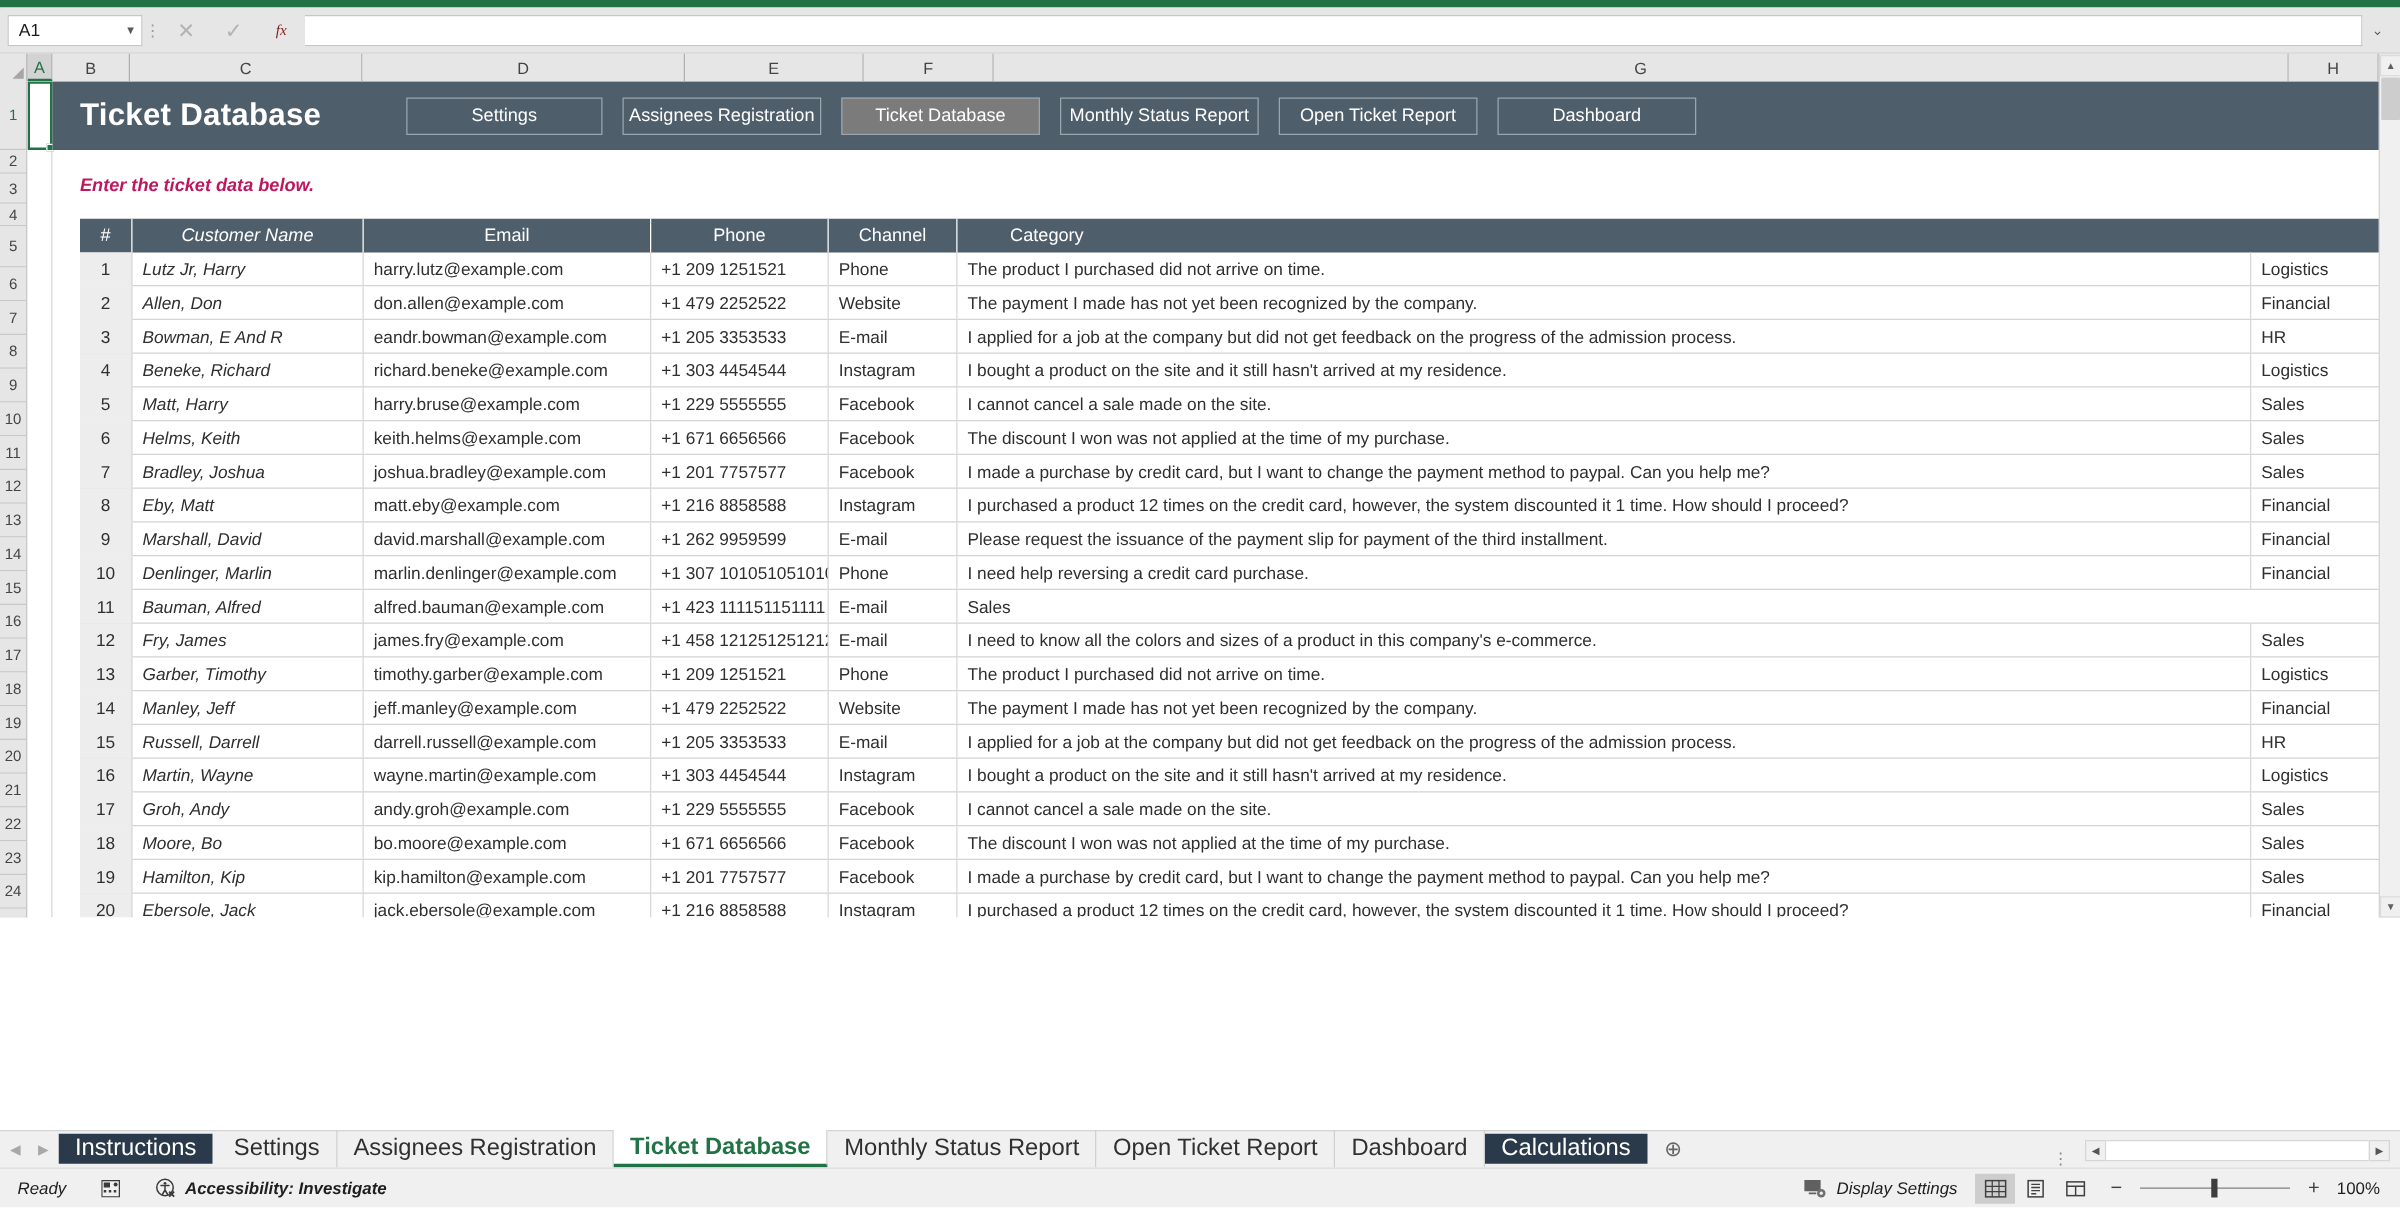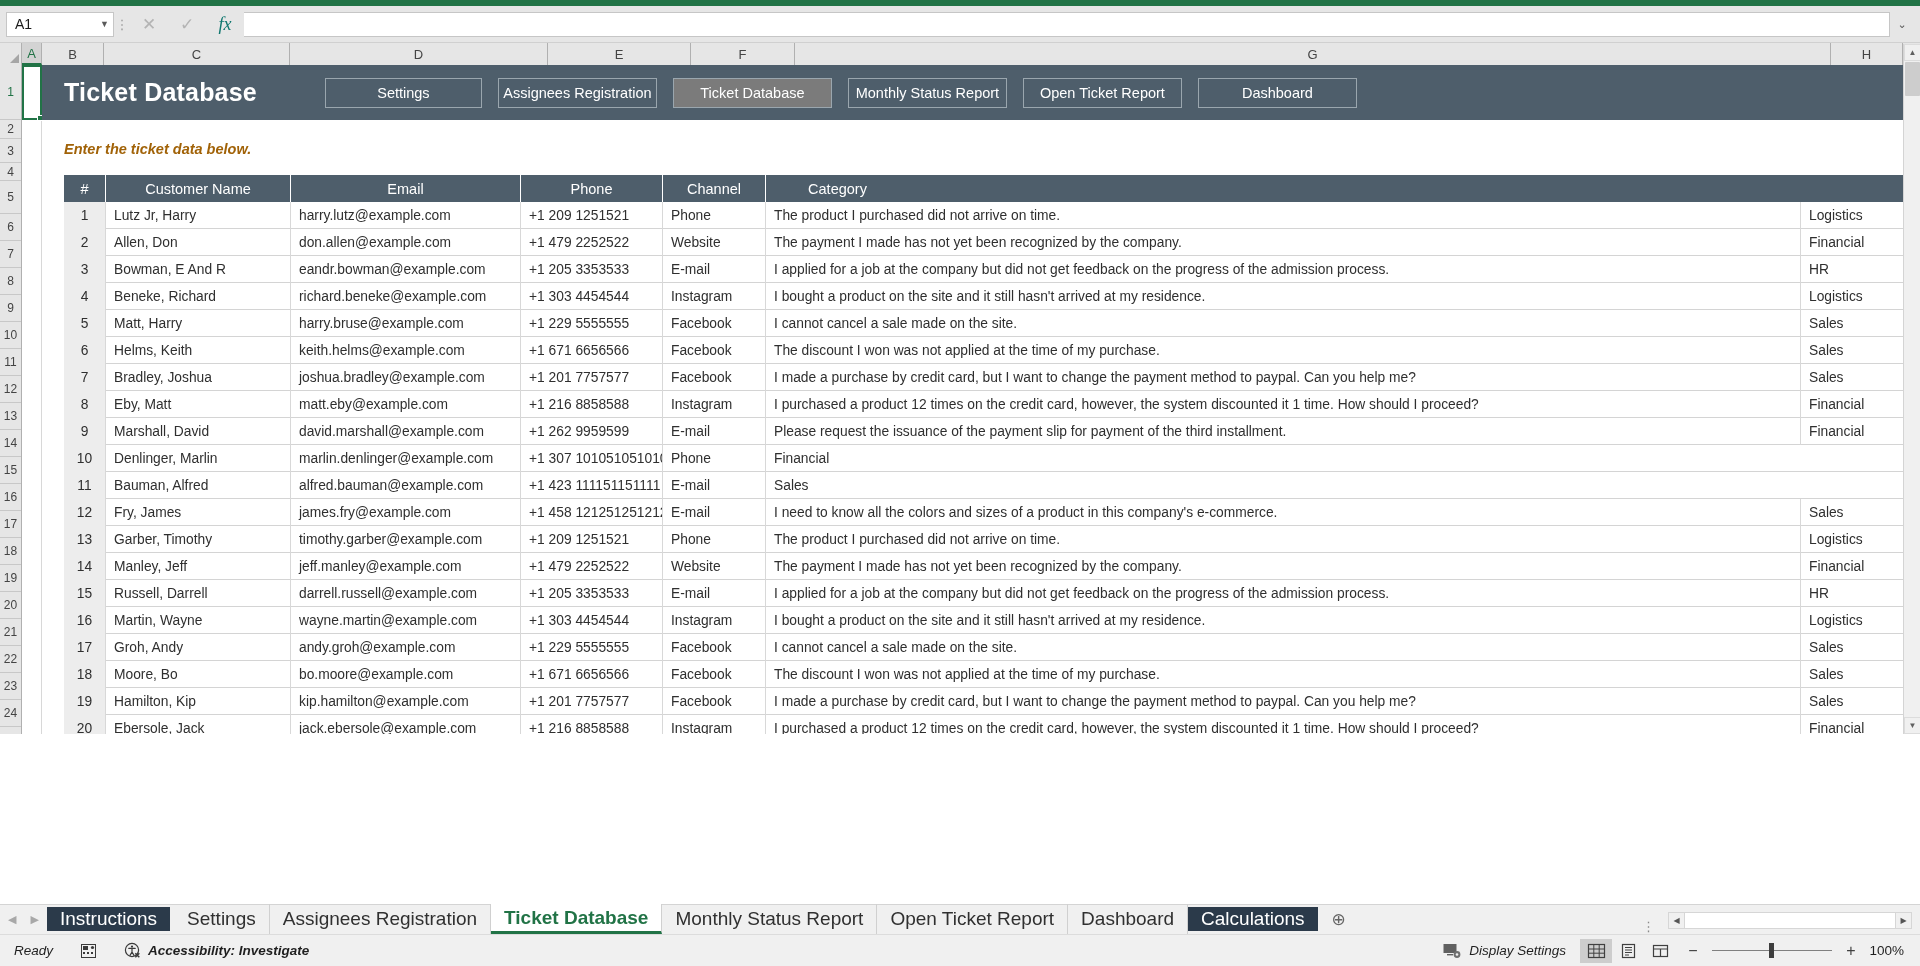--- a/index.html
+++ b/index.html
@@ -32,21 +32,21 @@
   .nb-dots {
     width: 16px; text-align: center; color: #9a9a9a;
     font-size: 13px; line-height: 1; letter-spacing: 0;
   }
   .fb-btns { display: flex; align-items: center; gap: 0; }
   .fb-btn {
     width: 38px; height: 25px; display: flex;
     align-items: center; justify-content: center;
     font-size: 17px; color: #b4b4b4;
   }
-  .fb-btn.fx { color: #0f766e; font-style: italic; font-family: "Liberation Serif", serif; font-size: 18px; text-align: right; }
+  .fb-btn.fx { color: #7f1d1d; font-style: italic; font-family: "Liberation Serif", serif; font-size: 12px; text-align: right; }
   .formula-input {
     flex: 1; height: 25px; background: #fff;
     border: 1px solid #c6c6c6; border-left: none;
     font-size: 14px; padding: 0 6px; color: #1a1a1a;
     display: flex; align-items: center;
   }
   .fb-expand {
     width: 24px; height: 25px; background: #e6e6e6;
     display: flex; align-items: center; justify-content: center;
     color: #5a5a5a; font-size: 11px;
@@ -130,21 +130,21 @@
     color: #ffffff; font-size: 14.5px;
     display: flex; align-items: center; justify-content: center;
     white-space: nowrap; background: transparent;
   }
   .nav-btn.active { background: #7b7b7b; border-color: #9aa6ae; }
 
   
   .instruction {
     position: absolute; left: 42px; top: 76px;
     font-size: 14.5px; font-style: italic; font-weight: bold;
-    color: #a16207;
+    color: #be185d;
   }
 
   
   .tbl { position: absolute; left: 42px; top: 110px; }
   .tbl-head {
     display: flex; height: 27px; background: #4e5e6b;
   }
   .tbl-head .th {
     color: #fff; font-size: 14.5px;
     display: flex; align-items: center; justify-content: center;
@@ -164,21 +164,21 @@
     white-space: nowrap;
   }
   .td.num {
     justify-content: center; background: #ededed;
     color: #2f2f2f; padding: 0;
   }
   .td.last { border-right: none; }
 
   
   .c-num   { width: 42px; }
-  .c-name  { width: 185px; }
+  .c-name  { width: 185px; font-style: italic; }
   .c-email { width: 230px; }
   .c-phone { width: 142px; }
   .c-chan  { width: 103px; }
   .c-desc  { width: 1035px; }
   .c-cat   { width: 143px; }
 
   
   .vscroll {
     position: absolute; right: 0; top: 44px;
     width: 17px; height: 690px; background: #f0f0f0;
@@ -442,20 +442,21 @@
             <div class="td c-chan">E-mail</div>
             <div class="td c-desc">Please request the issuance of the payment slip for payment of the third installment.</div>
             <div class="td c-cat last">Financial</div>
           </div>
           <div class="tr">
             <div class="td c-num num">10</div>
             <div class="td c-name">Denlinger, Marlin</div>
             <div class="td c-email">marlin.denlinger@example.com</div>
             <div class="td c-phone">+1 307 101051051010</div>
             <div class="td c-chan">Phone</div>
+            <div class="td c-desc">I need help reversing a credit card purchase.</div>
             <div class="td c-cat last">Financial</div>
           </div>
           <div class="tr">
             <div class="td c-num num">11</div>
             <div class="td c-name">Bauman, Alfred</div>
             <div class="td c-email">alfred.bauman@example.com</div>
             <div class="td c-phone">+1 423 111151151111</div>
             <div class="td c-chan">E-mail</div>
             <div class="td c-cat last">Sales</div>
           </div>

